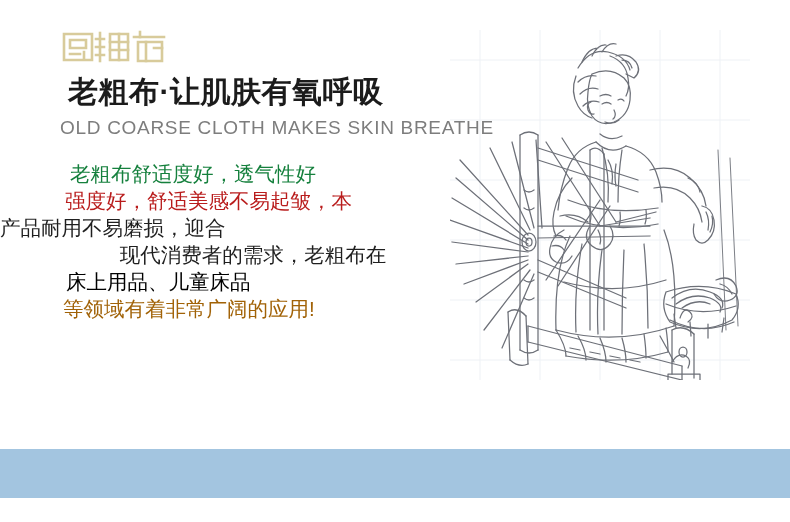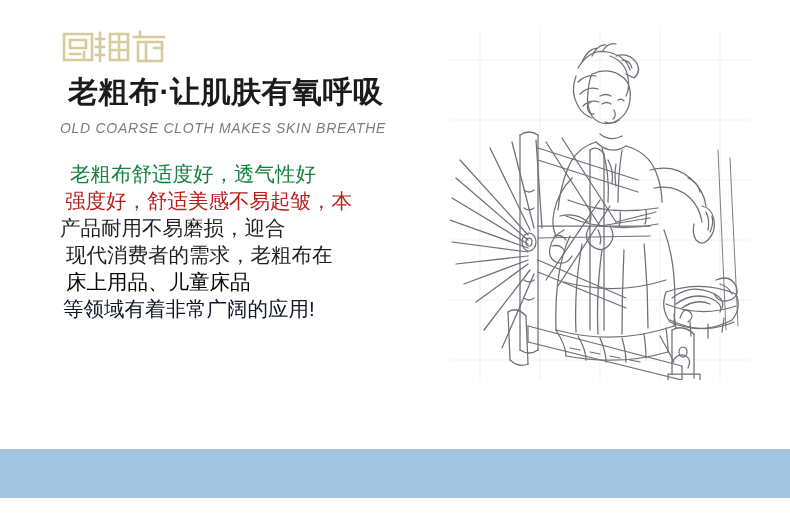--- a/index.html
+++ b/index.html
@@ -48,45 +48,44 @@
     font-weight: 700;
     letter-spacing: 0.5px;
     line-height: 40px;
     color: #1b1b1b;
     white-space: nowrap;
   }
 
   #subhead {
     margin: 0;
     padding: 6px 0 0 60px;
-    font-size: 14px;
+    font-size: 19px;
     font-weight: 400;
     letter-spacing: 0.7px;
     line-height: 20px;
     color: #7d7d7d;
     white-space: nowrap;
-    font-style: italic;
   }
 
   #body-copy {
     margin: 0;
     padding: 22px 0 0 0;
     list-style: none;
   }
   #body-copy li {
     font-size: 20.5px;
     font-weight: 400;
     line-height: 27px;
     color: #1f1f1f;
     white-space: nowrap;
   }
   #body-copy li:nth-child(1) { padding-left: 70px; }
   #body-copy li:nth-child(2) { padding-left: 65px; }
-  #body-copy li:nth-child(3) { padding-left: 60px; }
-  #body-copy li:nth-child(4) { padding-left: 66px; }
+  #body-copy li:nth-child(3) { }
+  #body-copy li:nth-child(4) { padding-left: 66px; text-align: center; }
   #body-copy li:nth-child(5) { padding-left: 66px; }
   #body-copy li:nth-child(6) { padding-left: 63px; }
 
   
   #illustration {
     position: absolute;
     left: 450px;
     top: 30px;
     width: 300px;
     height: 350px;
@@ -131,21 +130,21 @@
   <div id="text-block">
     <h1 id="headline" style="color: rgb(27, 27, 27);">老粗布·让肌肤有氧呼吸</h1>
     <p id="subhead" style="color: rgb(125, 125, 125);">OLD COARSE CLOTH MAKES SKIN BREATHE</p>
 
     <ul id="body-copy">
       <li style="color: #15803d;">老粗布舒适度好，透气性好</li>
       <li style="color: #b91c1c;">强度好，舒适美感不易起皱，本</li>
       <li style="color: rgb(31, 31, 31);">产品耐用不易磨损，迎合</li>
       <li style="color: rgb(31, 31, 31);">现代消费者的需求，老粗布在</li>
       <li style="color: #000000;">床上用品、儿童床品</li>
-      <li style="color: #0f172a;">等领域有着非常广阔的应用!</li>
+      <li style="color: #a16207;">等领域有着非常广阔的应用!</li>
     </ul>
   </div>
 
   <div id="illustration">
     <svg width="300" height="350" viewBox="0 0 300 350">
 
       <g stroke="#eef1f5" stroke-width="1">
         <path d="M0 30 H300 M0 90 H300 M0 150 H300 M0 210 H300 M0 270 H300 M0 330 H300"></path>
         <path d="M30 0 V350 M90 0 V350 M150 0 V350 M210 0 V350 M270 0 V350"></path>
       </g>

